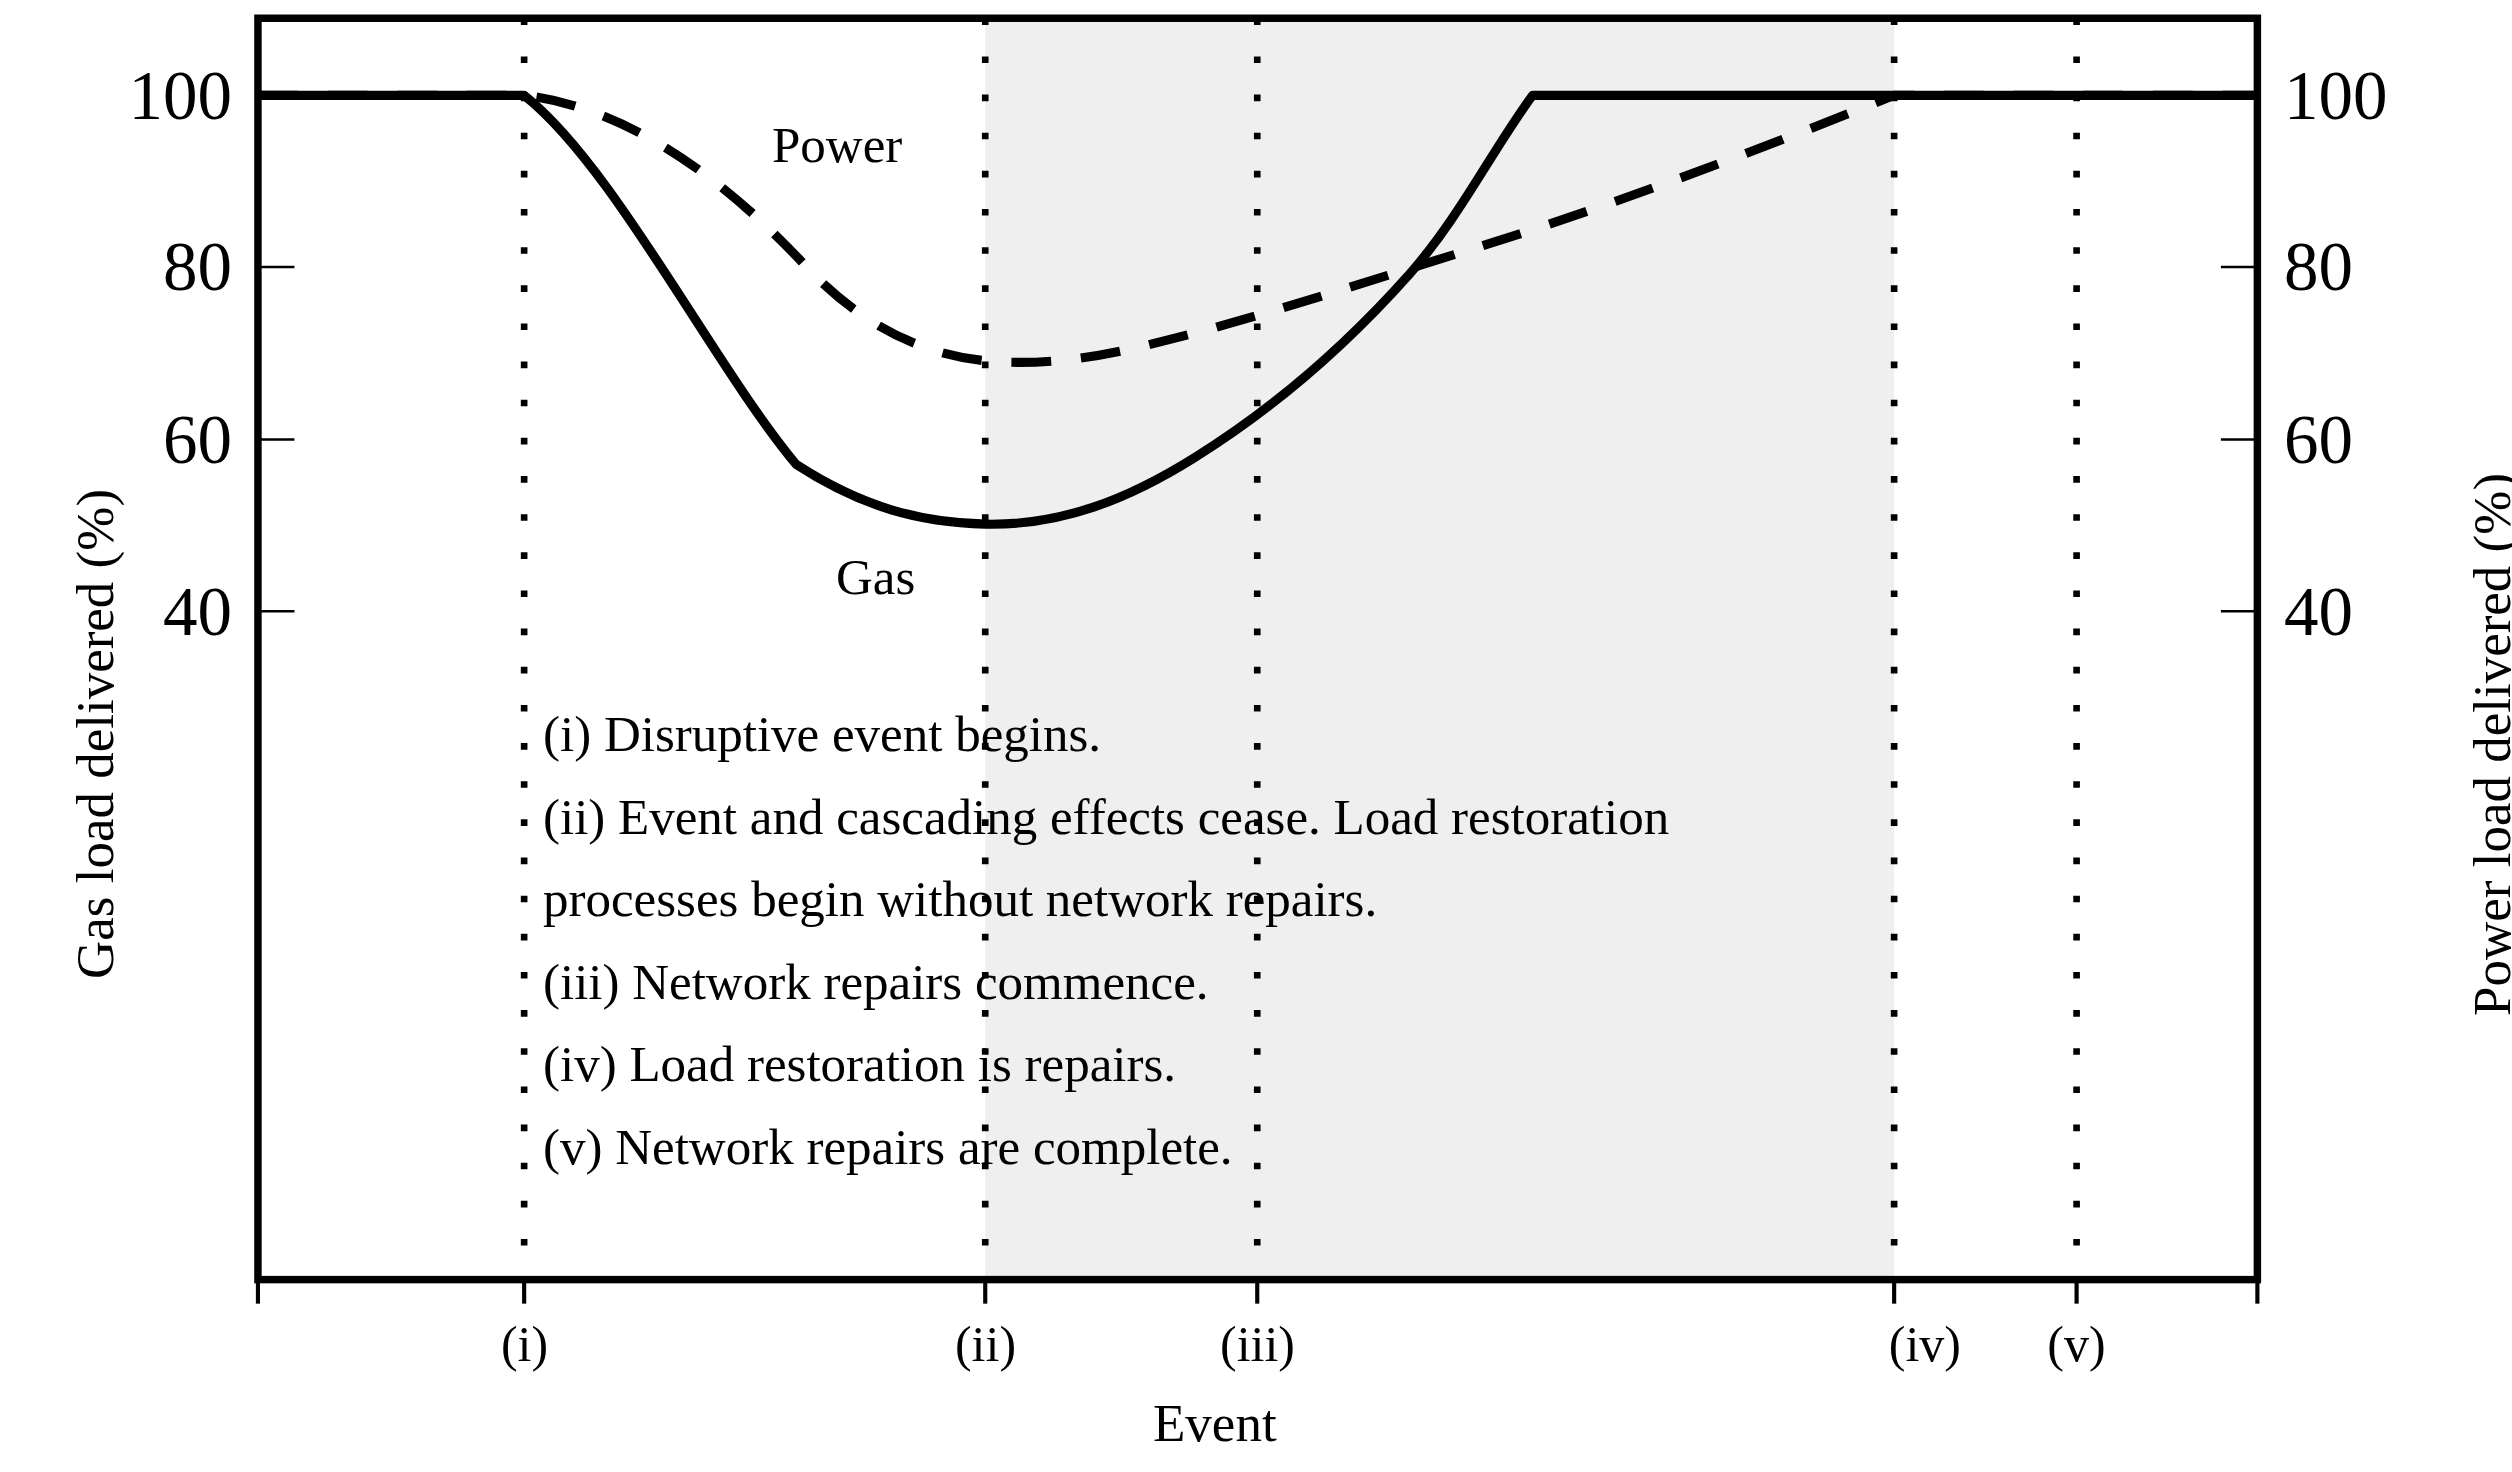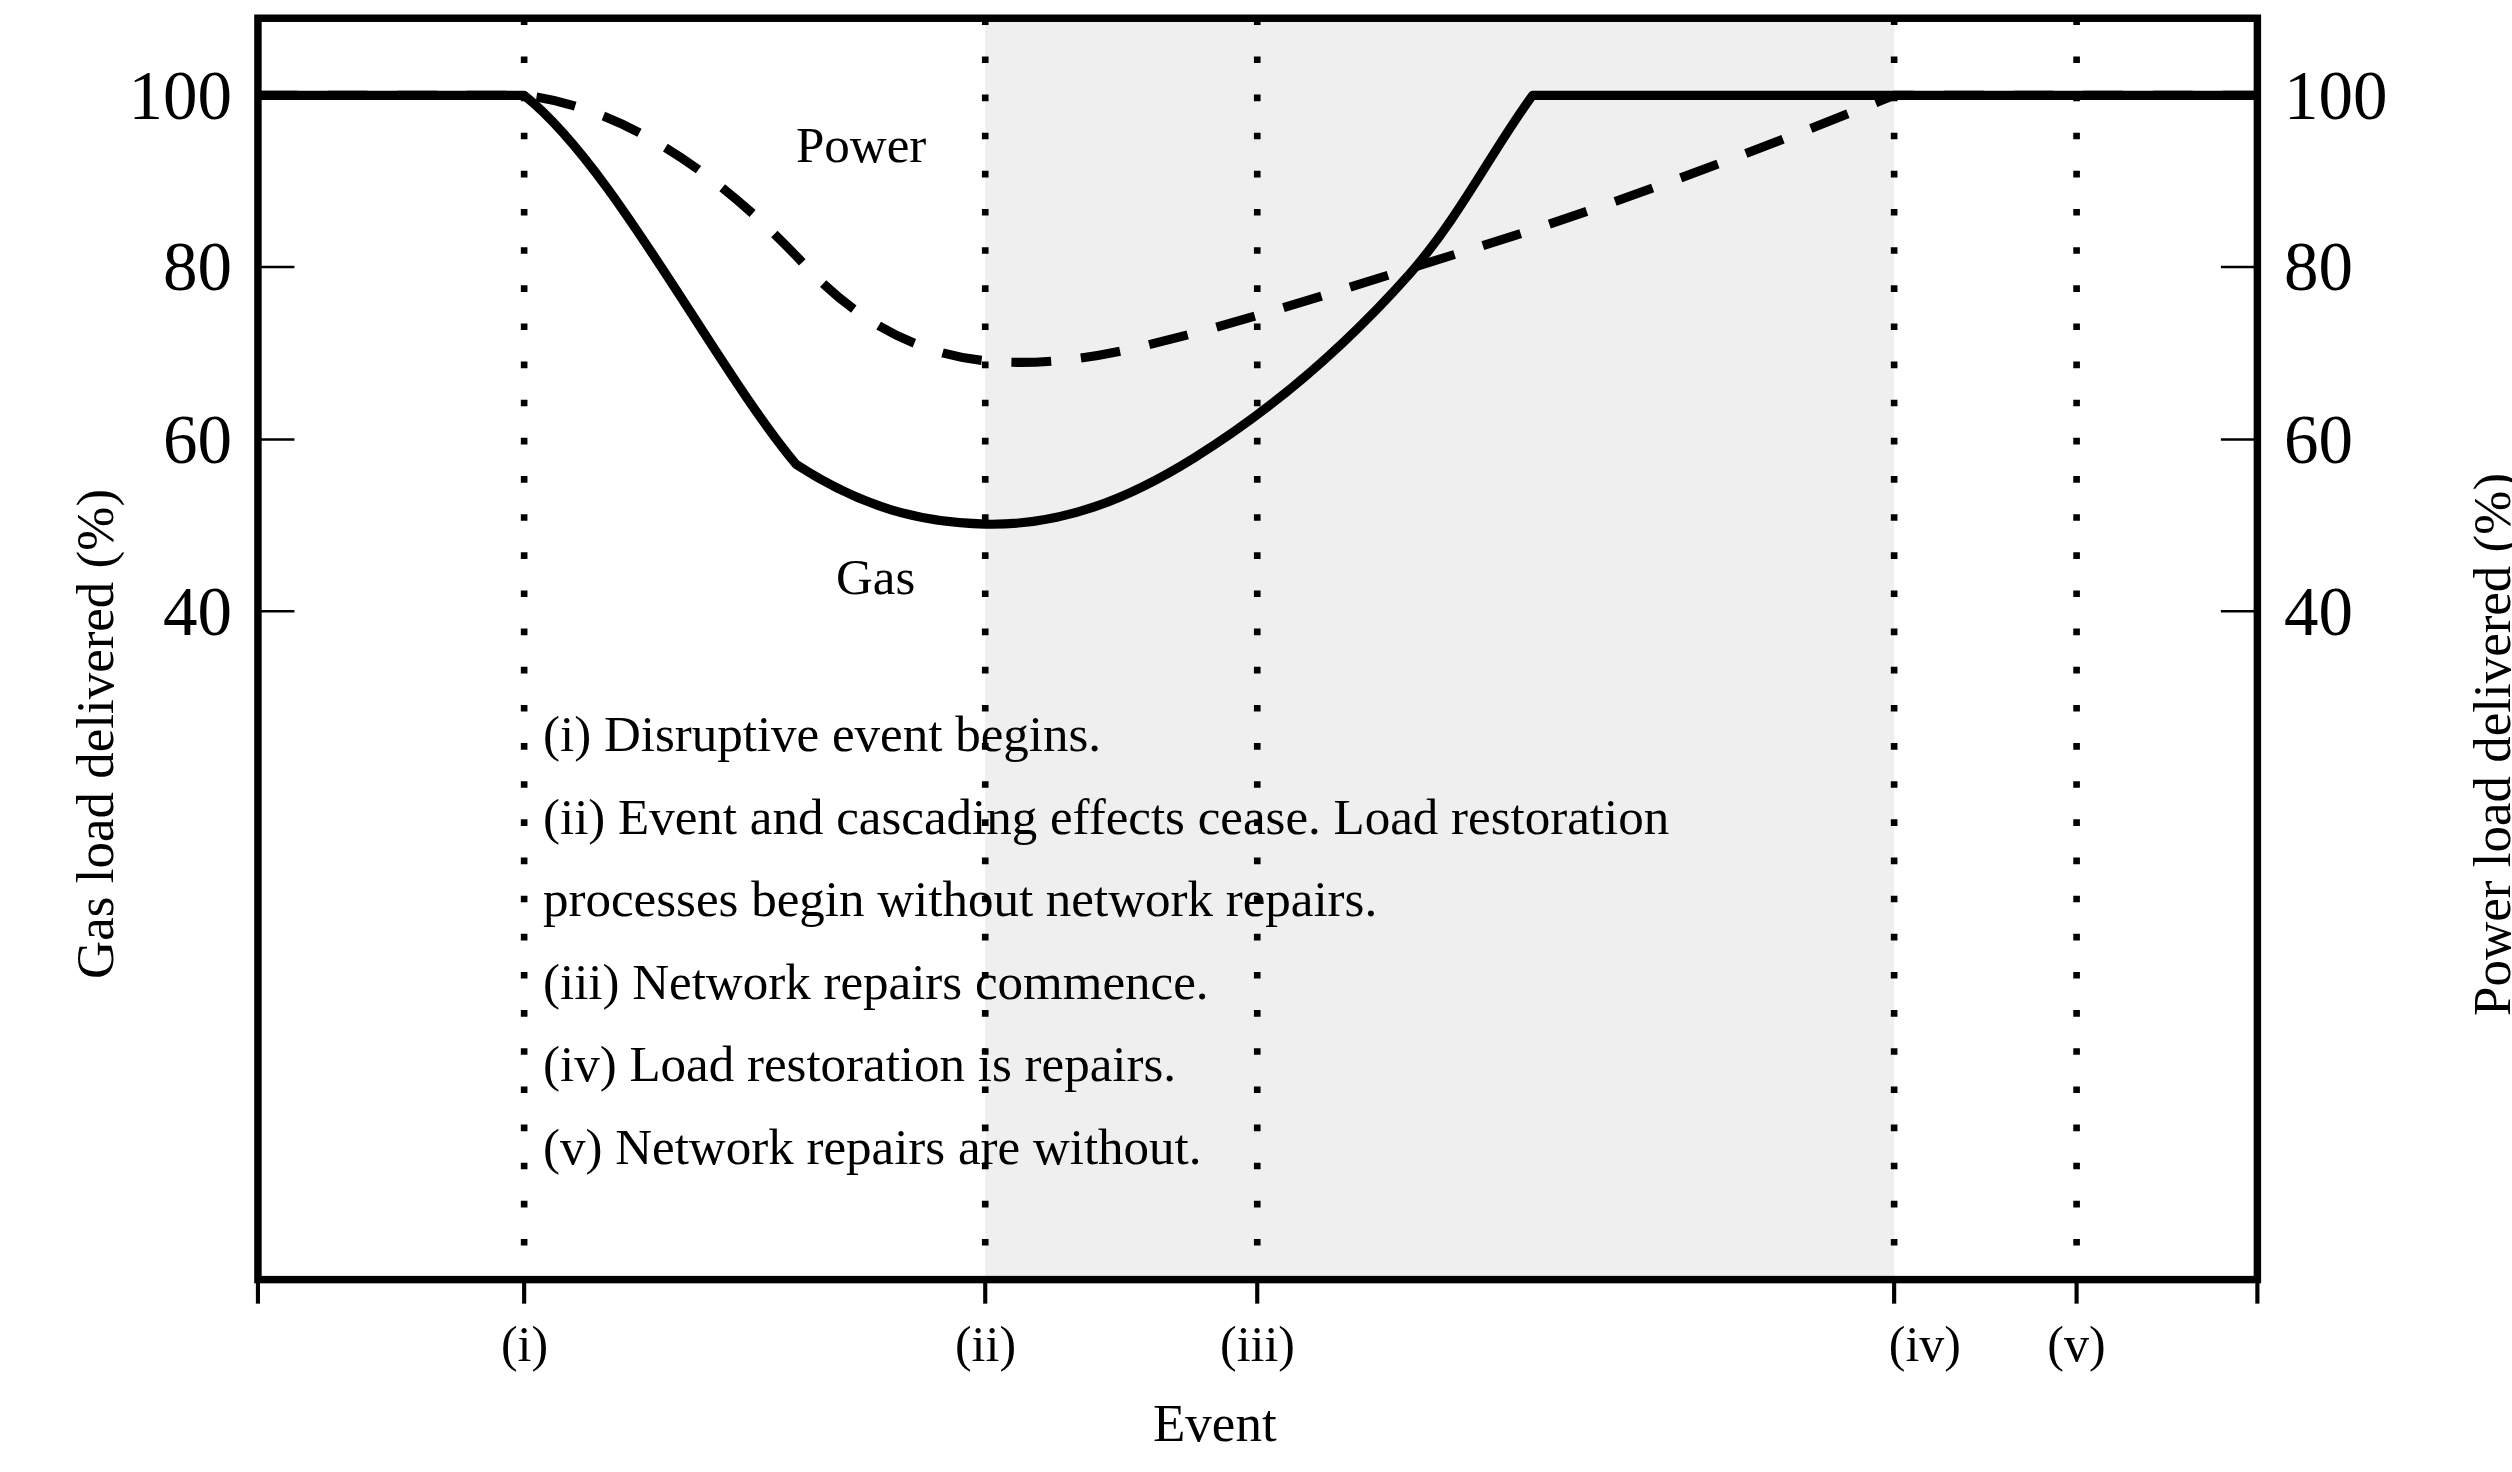--- a/index.html
+++ b/index.html
@@ -154,26 +154,26 @@
   <div class="xtick-text" style="left:458px;  top:1319px;">(i)</div>
   <div class="xtick-text" style="left:919px; top:1319px;">(ii)</div>
   <div class="xtick-text" style="left:1191px; top:1319px;">(iii)</div>
   <div class="xtick-text" style="left:1828px; top:1319px;text-align:right;">(iv)</div>
   <div class="xtick-text" style="left:2010px; top:1319px;">(v)</div>
 
   <div class="axis-label" id="ylabel-left">Gas load delivered (%)</div>
   <div class="axis-label" id="ylabel-right">Power load delivered (%)</div>
   <div class="axis-label" id="xlabel">Event</div>
 
-  <div class="curve-label" style="left:796px; top:120px;">Power</div>
+  <div class="curve-label" style="left:772px; top:120px;">Power</div>
   <div class="curve-label" style="left:836px; top:552px;">Gas</div>
 
   <div id="annotations">
     <div class="note">(i) Disruptive event begins.</div>
     <div class="note">(ii) Event and cascading effects cease. Load restoration</div>
     <div class="note">processes begin without network repairs.</div>
     <div class="note">(iii) Network repairs commence.</div>
     <div class="note">(iv) Load restoration is repairs.</div>
-    <div class="note">(v) Network repairs are without.</div>
+    <div class="note">(v) Network repairs are complete.</div>
   </div>
 
 </div>
 
 
 </body></html>

